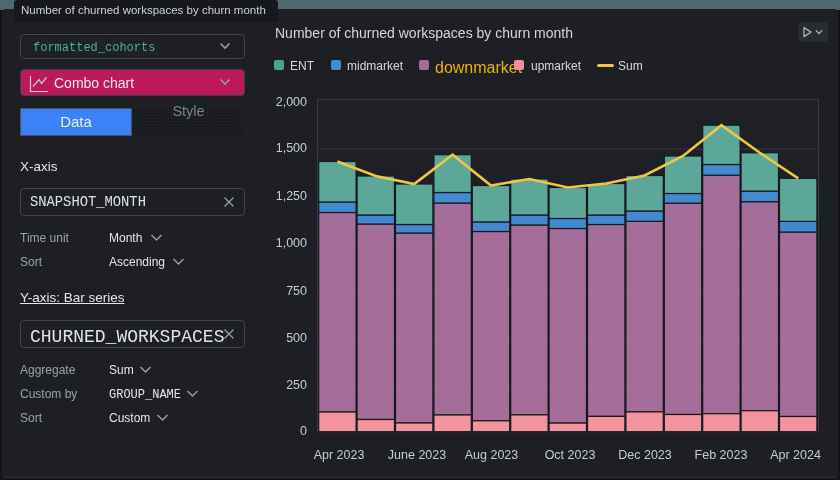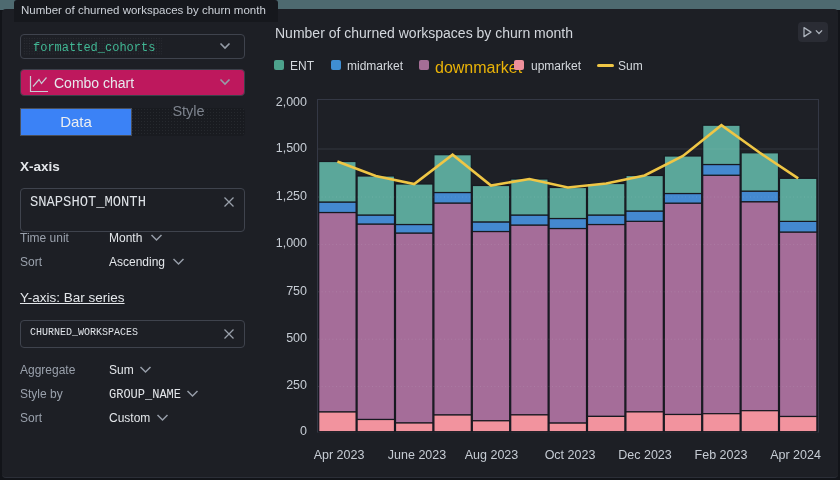--- a/index.html
+++ b/index.html
@@ -44,53 +44,53 @@
 </div>
 <svg class="chev" style="left:219px; top:78px;" width="12" height="8" viewBox="0 0 12 8">
     <path d="M1.5 1.5 L6 6 L10.5 1.5" stroke="#969da8" stroke-width="1.6" fill="none"></path>
   </svg>
 
 <div class="dots" style="position:absolute; left:20px; top:108px; width:225px; height:28px; border-radius:4px; background-color:#191b20;"></div>
 <div style="position:absolute; left:20px; top:108px; width:112px; height:28px; background:#3b82f6; border:1px solid #4a4f59; border-radius:0;
   font-size:15px; color:#eceef1; text-align:center; line-height:26px;">Data</div>
 <div style="position:absolute; left:132px; top:97px; width:113px; height:28px; font-size:14.5px; color:#7d838d; text-align:center; line-height:28px;">Style</div>
 
-<div class="head" style="left:20px; top:159px;font-weight:bold;">X-axis</div>
-<div class="inp" style="left:20px; top:188px; width:225px; height:44px;">
+<div class="head" style="left:20px; top:159px;">X-axis</div>
+<div class="inp" style="left:20px; top:188px; width:225px; height:28px;">
   <div class="mono" style="position:absolute; left:9px; top:6px; font-size:13.8px; color:#dfe3e8;">SNAPSHOT_MONTH</div>
 </div>
 <svg class="chev" style="left:223px; top:196px;" width="12" height="12" viewBox="0 0 12 12">
     <path d="M1.5 1.5 L10.5 10.5 M10.5 1.5 L1.5 10.5" stroke="#99a0ab" stroke-width="1.25" fill="none"></path>
   </svg>
 
 <div class="rowlab" style="left:20px; top:231px;">Time unit</div>
 <div class="rowval" style="left:109px; top:231px;">Month</div>
 <svg class="chev" style="left:150px; top:233px;" width="13" height="9" viewBox="0 0 13 9">
     <path d="M1.5 2 L6.5 7 L11.5 2" stroke="#969da8" stroke-width="1.5" fill="none"></path>
   </svg>
 <div class="rowlab" style="left:20px; top:255px;">Sort</div>
 <div class="rowval" style="left:109px; top:255px;">Ascending</div>
 <svg class="chev" style="left:172px; top:257px;" width="13" height="9" viewBox="0 0 13 9">
     <path d="M1.5 2 L6.5 7 L11.5 2" stroke="#969da8" stroke-width="1.5" fill="none"></path>
   </svg>
 
 <div class="head" style="left:20px; top:290px;text-decoration:underline;">Y-axis: Bar series</div>
 <div class="inp" style="left:20px; top:320px; width:225px; height:28px;">
-  <div class="mono" style="position:absolute; left:9px; top:6px; font-size:10px; color:#dfe3e8;">CHURNED_WORKSPACES</div>
+  <div class="mono" style="position:absolute; left:9px; top:6px; font-size:18px; color:#dfe3e8;">CHURNED_WORKSPACES</div>
 </div>
 <svg class="chev" style="left:223px; top:328px;" width="12" height="12" viewBox="0 0 12 12">
     <path d="M1.5 1.5 L10.5 10.5 M10.5 1.5 L1.5 10.5" stroke="#99a0ab" stroke-width="1.25" fill="none"></path>
   </svg>
 
 <div class="rowlab" style="left:20px; top:363px;">Aggregate</div>
 <div class="rowval" style="left:109px; top:363px;">Sum</div>
 <svg class="chev" style="left:139px; top:365px;" width="13" height="9" viewBox="0 0 13 9">
     <path d="M1.5 2 L6.5 7 L11.5 2" stroke="#969da8" stroke-width="1.5" fill="none"></path>
   </svg>
-<div class="rowlab" style="left:20px; top:387px;">Style by</div>
+<div class="rowlab" style="left:20px; top:387px;">Custom by</div>
 <div class="rowval mono" style="left:109px; top:388px; font-size:12px;">GROUP_NAME</div>
 <svg class="chev" style="left:186px; top:389px;" width="13" height="9" viewBox="0 0 13 9">
     <path d="M1.5 2 L6.5 7 L11.5 2" stroke="#969da8" stroke-width="1.5" fill="none"></path>
   </svg>
 <div class="rowlab" style="left:20px; top:411px;">Sort</div>
 <div class="rowval" style="left:109px; top:411px;">Custom</div>
 <svg class="chev" style="left:156px; top:413px;" width="13" height="9" viewBox="0 0 13 9">
     <path d="M1.5 2 L6.5 7 L11.5 2" stroke="#969da8" stroke-width="1.5" fill="none"></path>
   </svg>
 

